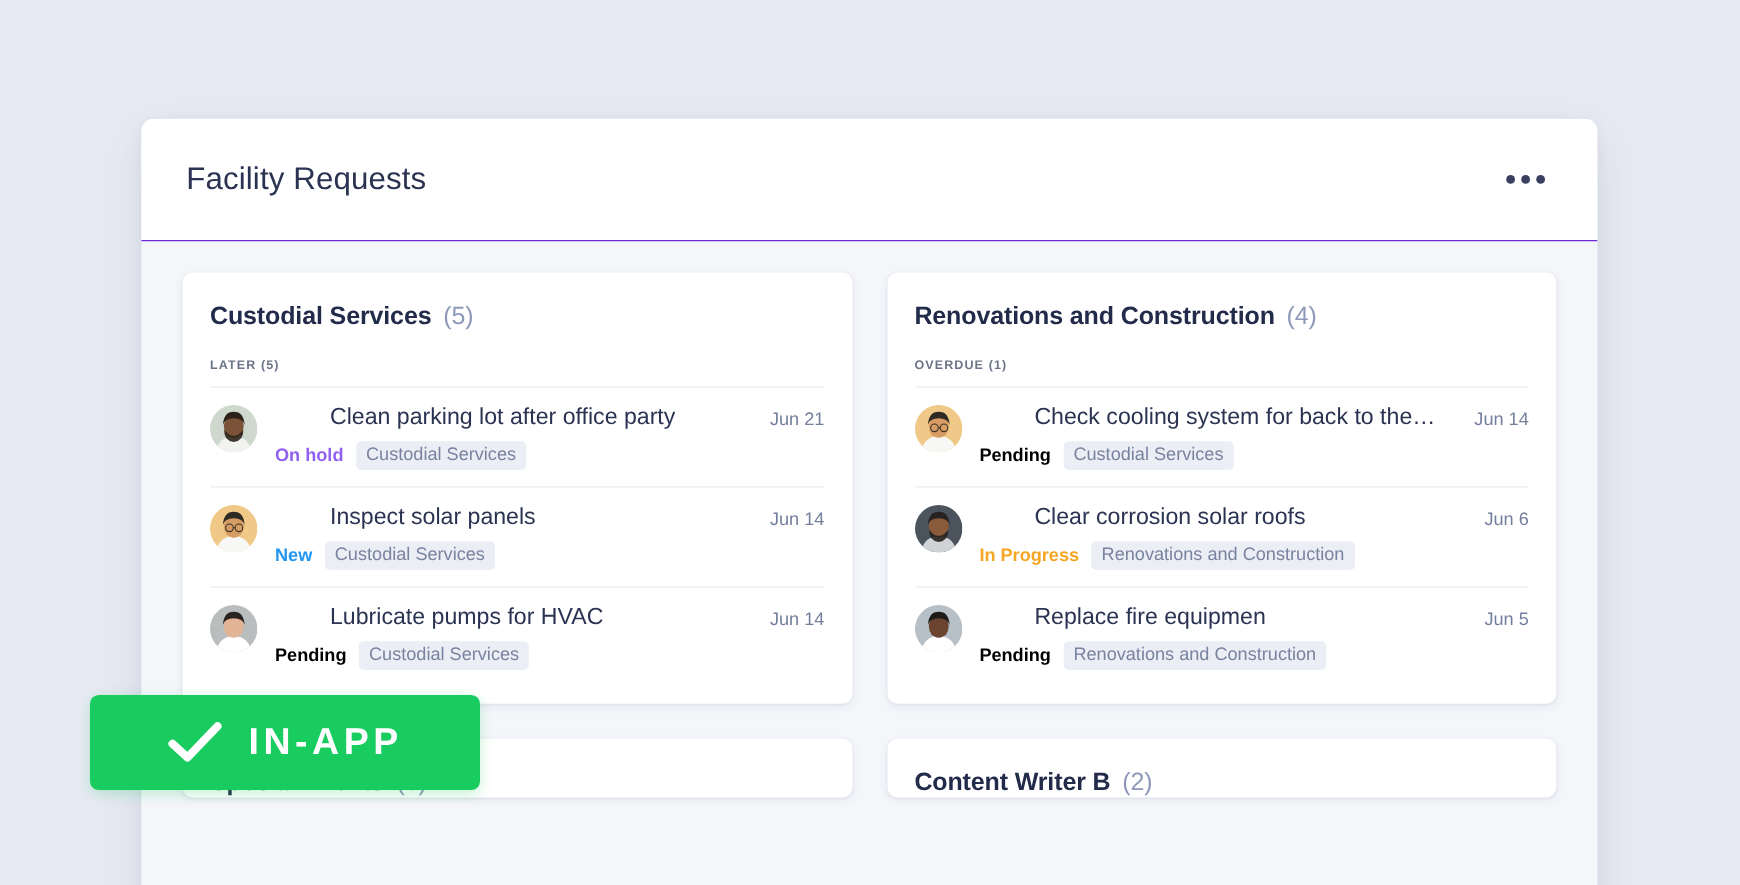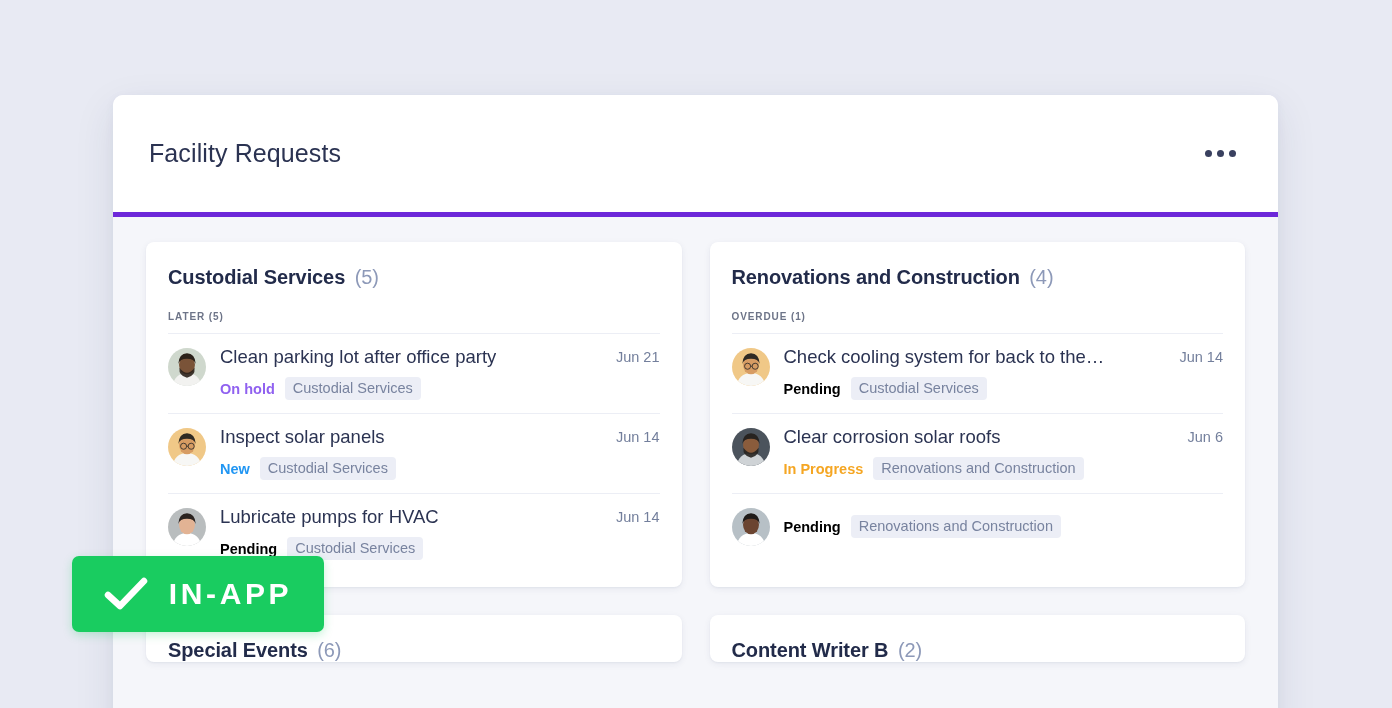--- a/index.html
+++ b/index.html
@@ -25,23 +25,23 @@
     height: 640px;
     background: #f5f6fa;
     border-radius: 10px 10px 0 0;
     box-shadow: 0 14px 40px rgba(40, 50, 90, 0.10),
                 0 2px 10px rgba(40, 50, 90, 0.05);
     overflow: hidden;
   }
 
   
   .window-header {
-    height: 122px;
+    height: 98px;
     background: #ffffff;
-    border-bottom: 5px solid #6d28d9;
+    border-bottom: 1px solid #6d28d9;
     display: flex;
     align-items: center;
     justify-content: space-between;
     padding: 0 36px 0 36px;
   }
 
   .window-title {
     font-size: 25px;
     font-weight: 400;
     color: #2b3352;
@@ -125,23 +125,24 @@
     margin-top: 2px;
     overflow: hidden;
     position: relative;
   }
   .avatar svg { display: block; width: 100%; height: 100%; }
 
   .task-main { flex: 1 1 auto; min-width: 0; }
 
   .task-top {
     display: flex;
-    align-items: center;
+    align-items: flex-end;
     justify-content: space-between;
     gap: 12px;
+    margin-left: 44px;
   }
 
   .task-title {
     font-size: 18.5px;
     color: #2b3352;
     font-weight: 400;
     white-space: nowrap;
     overflow: hidden;
     text-overflow: ellipsis;
   }
@@ -180,21 +181,21 @@
 
   
   .group-card--partial { padding-bottom: 0; }
   .group-card--partial .group-title { margin-bottom: 0; }
 
   
   .inapp-badge {
     position: absolute;
     left: 72px;
     top: 556px;
-    width: 252px;
+    width: 312px;
     height: 76px;
     background: #19cc60;
     border-radius: 7px;
     display: flex;
     align-items: center;
     justify-content: center;
     gap: 21px;
     box-shadow: 0 3px 10px rgba(25, 204, 96, 0.25);
   }
   .inapp-badge .check svg { display: block; }
@@ -359,20 +360,24 @@
     <rect width="100" height="100" fill="#b7c0c6"></rect>
     <path d="M50 66 c22 0 34 13 38 34 H12 c4 -21 16 -34 38 -34 z" fill="#ffffff"></path>
     <path d="M50 66 c-9 0 -16 -4 -16 -4 l0 -14 h32 l0 14 s-7 4 -16 4 z" fill="#6b4430"></path>
     <ellipse cx="50" cy="44" rx="21" ry="25" fill="#6b4430"></ellipse>
 
     <path d="M27 42 q2 -28 23 -28 q21 0 23 28 q-4 -14 -23 -14 q-19 0 -23 14 z" fill="#1e1a18"></path>
 
   </svg>
             </div>
             <div class="task-main">
+              <div class="task-top">
+                <div class="task-title">Replace fire equipmen</div>
+                <div class="task-date">Jun 5</div>
+              </div>
               <div class="task-meta">
                 <span class="status status--pending">Pending</span>
                 <span class="chip">Renovations and Construction</span>
               </div>
             </div>
           </div>
         </div>
       </div>
       <div class="group-card group-card--partial">
         <div class="group-title"><span>Special Events</span> <span class="count">(6)</span></div>

